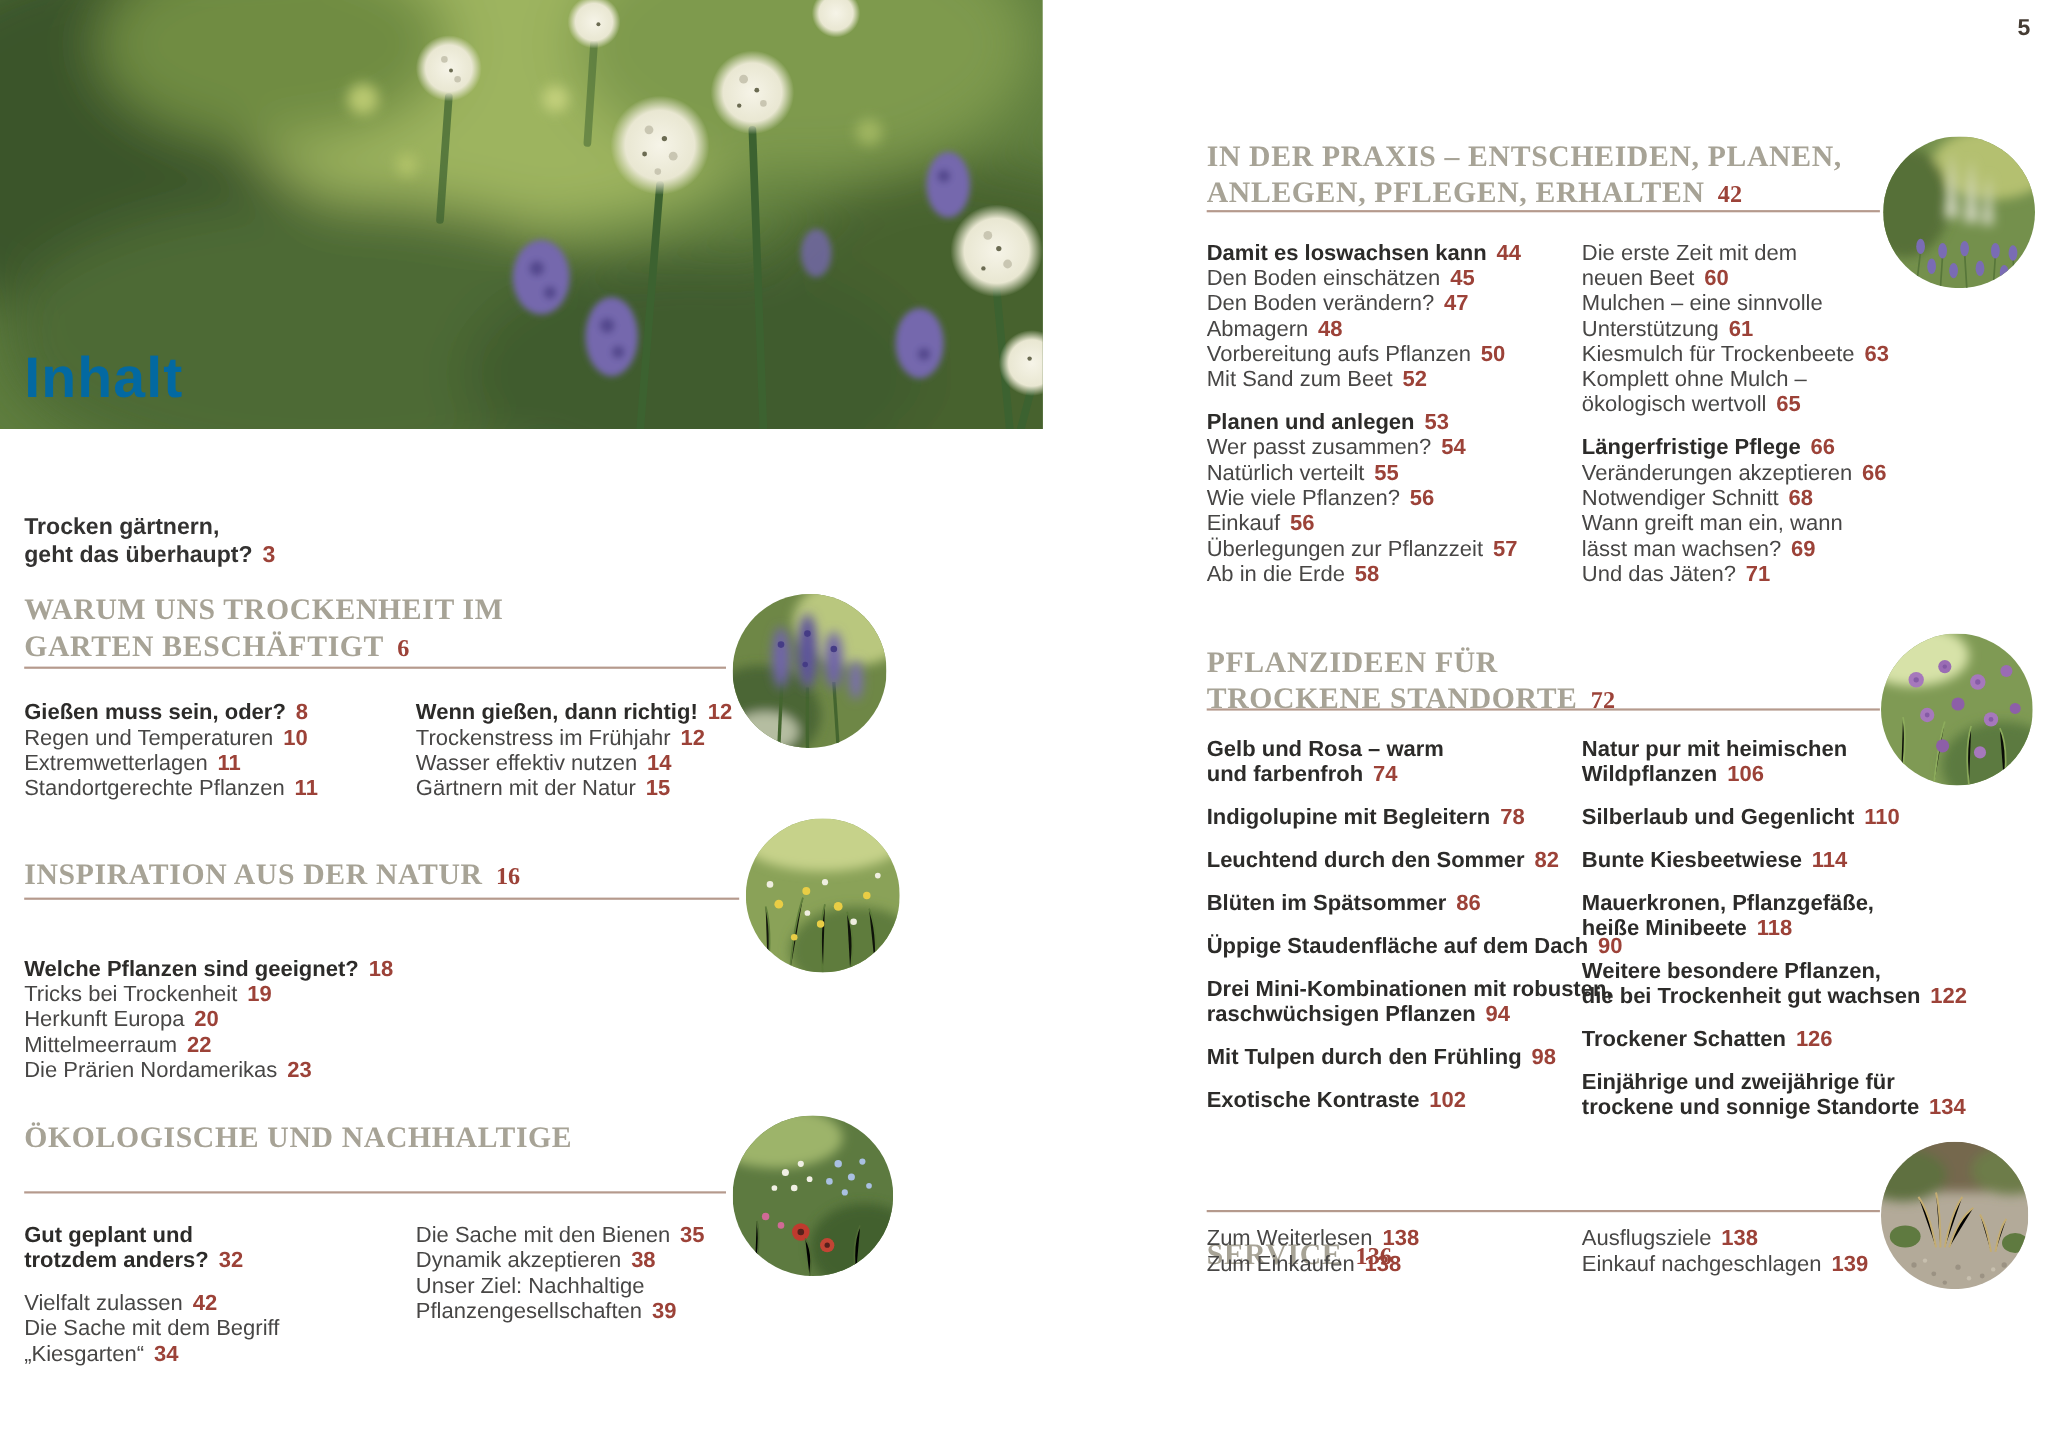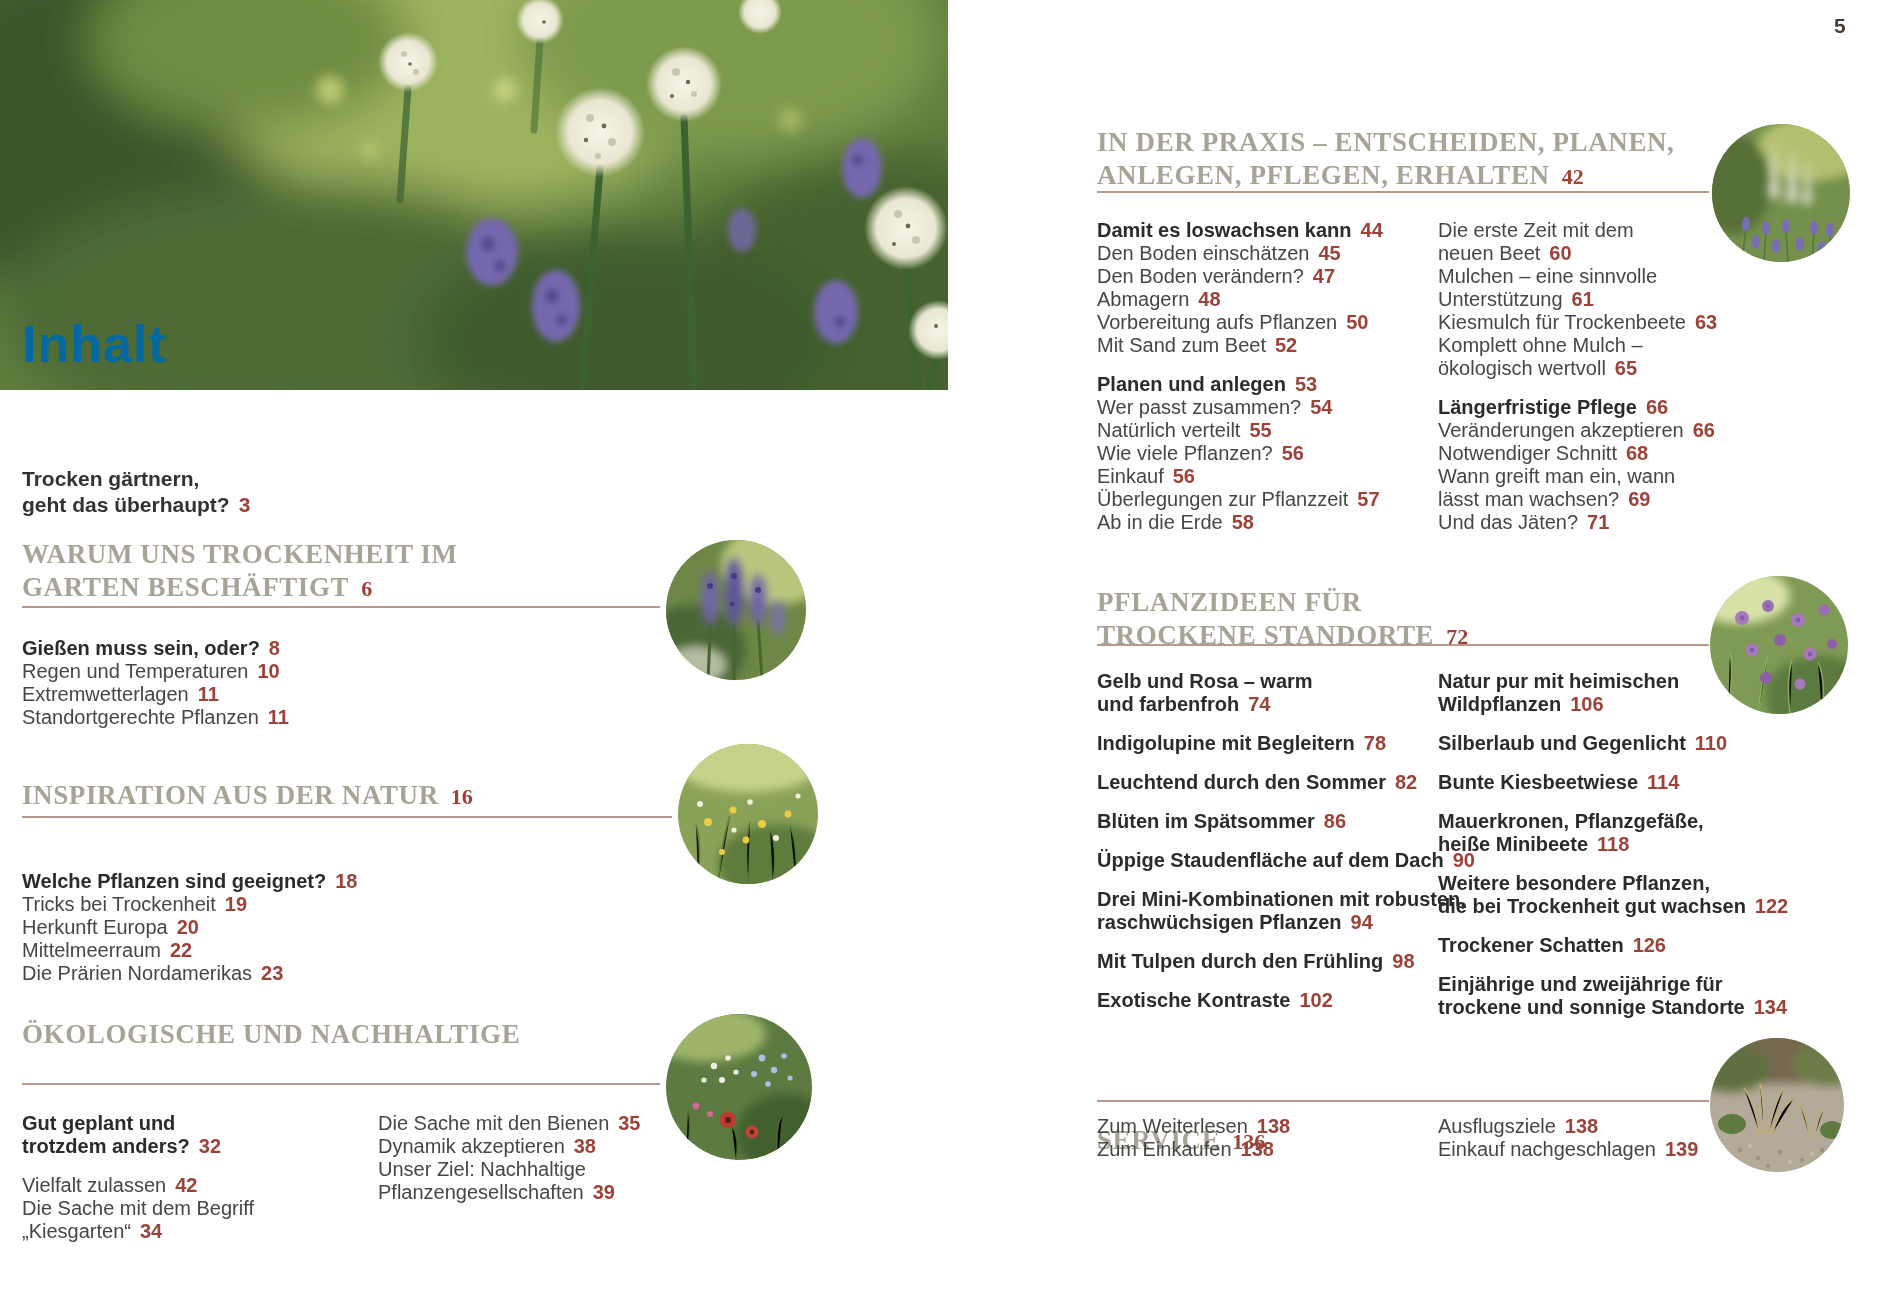--- a/index.html
+++ b/index.html
@@ -132,20 +132,26 @@
     <div><span>WARUM UNS TROCKENHEIT IM</span></div>
     <div><span>GARTEN BESCHÄFTIGT</span><span class="hn">6</span></div>
   </div>
   <div class="rule" style="left:22px;top:606px;width:638px"></div>
   <div class="col" style="left:22px;top:637px">
       <p class="e b"><span>Gießen muss sein, oder?</span><span class="n">8</span></p>
       <p class="e"><span>Regen und Temperaturen</span><span class="n">10</span></p>
       <p class="e"><span>Extremwetterlagen</span><span class="n">11</span></p>
       <p class="e"><span>Standortgerechte Pflanzen</span><span class="n">11</span></p>
     </div>
+  <div class="col" style="left:378px;top:637px">
+      <p class="e b"><span>Wenn gießen, dann richtig!</span><span class="n">12</span></p>
+      <p class="e"><span>Trockenstress im Frühjahr</span><span class="n">12</span></p>
+      <p class="e"><span>Wasser effektiv nutzen</span><span class="n">14</span></p>
+      <p class="e"><span>Gärtnern mit der Natur</span><span class="n">15</span></p>
+    </div>
 
   <div class="sec-head" style="left:22px;top:779px">
     <div><span>INSPIRATION AUS DER NATUR</span><span class="hn">16</span></div>
   </div>
   <div class="rule" style="left:22px;top:816px;width:650px"></div>
   <div class="col" style="left:22px;top:870px">
       <p class="e b"><span>Welche Pflanzen sind geeignet?</span><span class="n">18</span></p>
       <p class="e"><span>Tricks bei Trockenheit</span><span class="n">19</span></p>
       <p class="e"><span>Herkunft Europa</span><span class="n">20</span></p>
       <p class="e"><span>Mittelmeerraum</span><span class="n">22</span></p>

